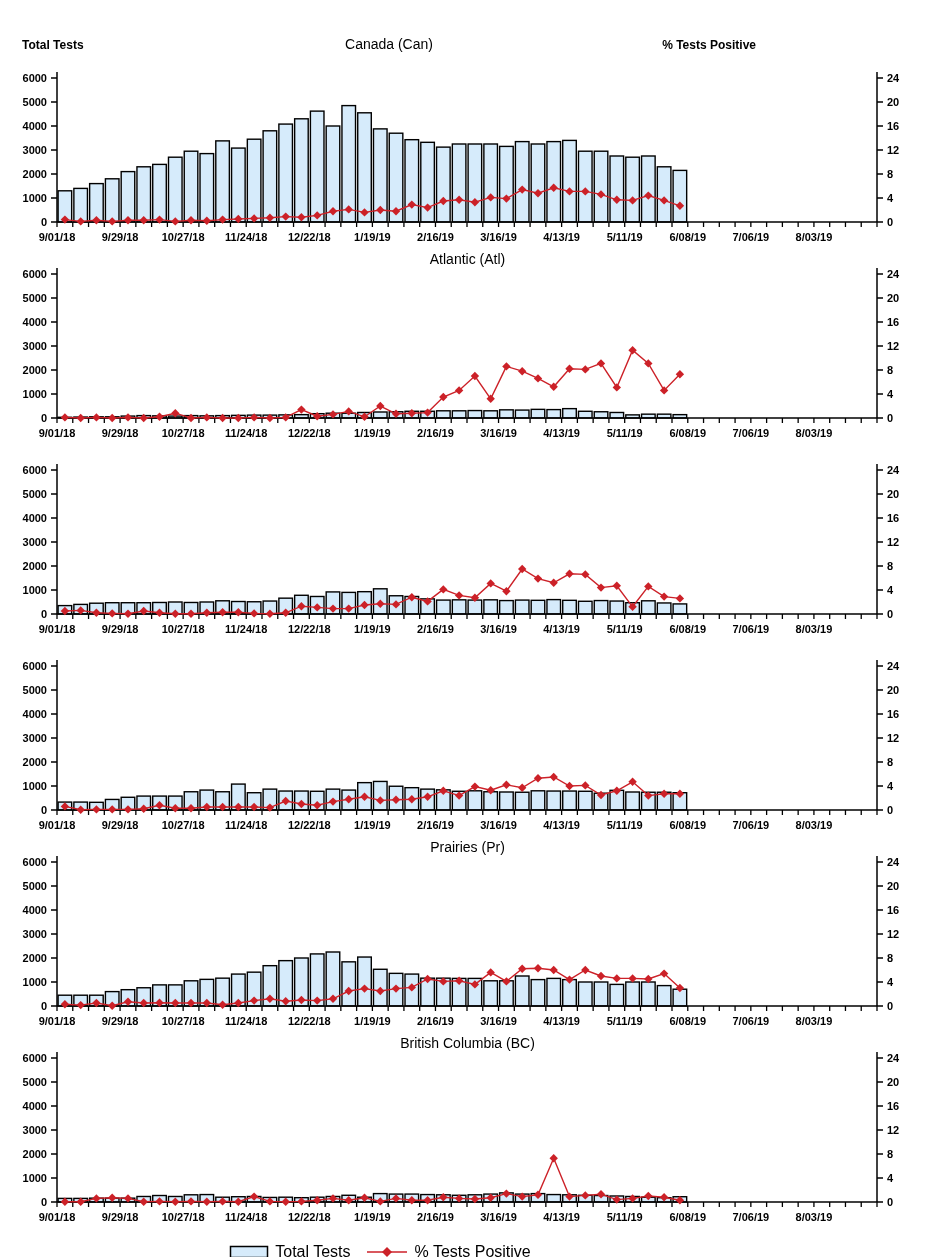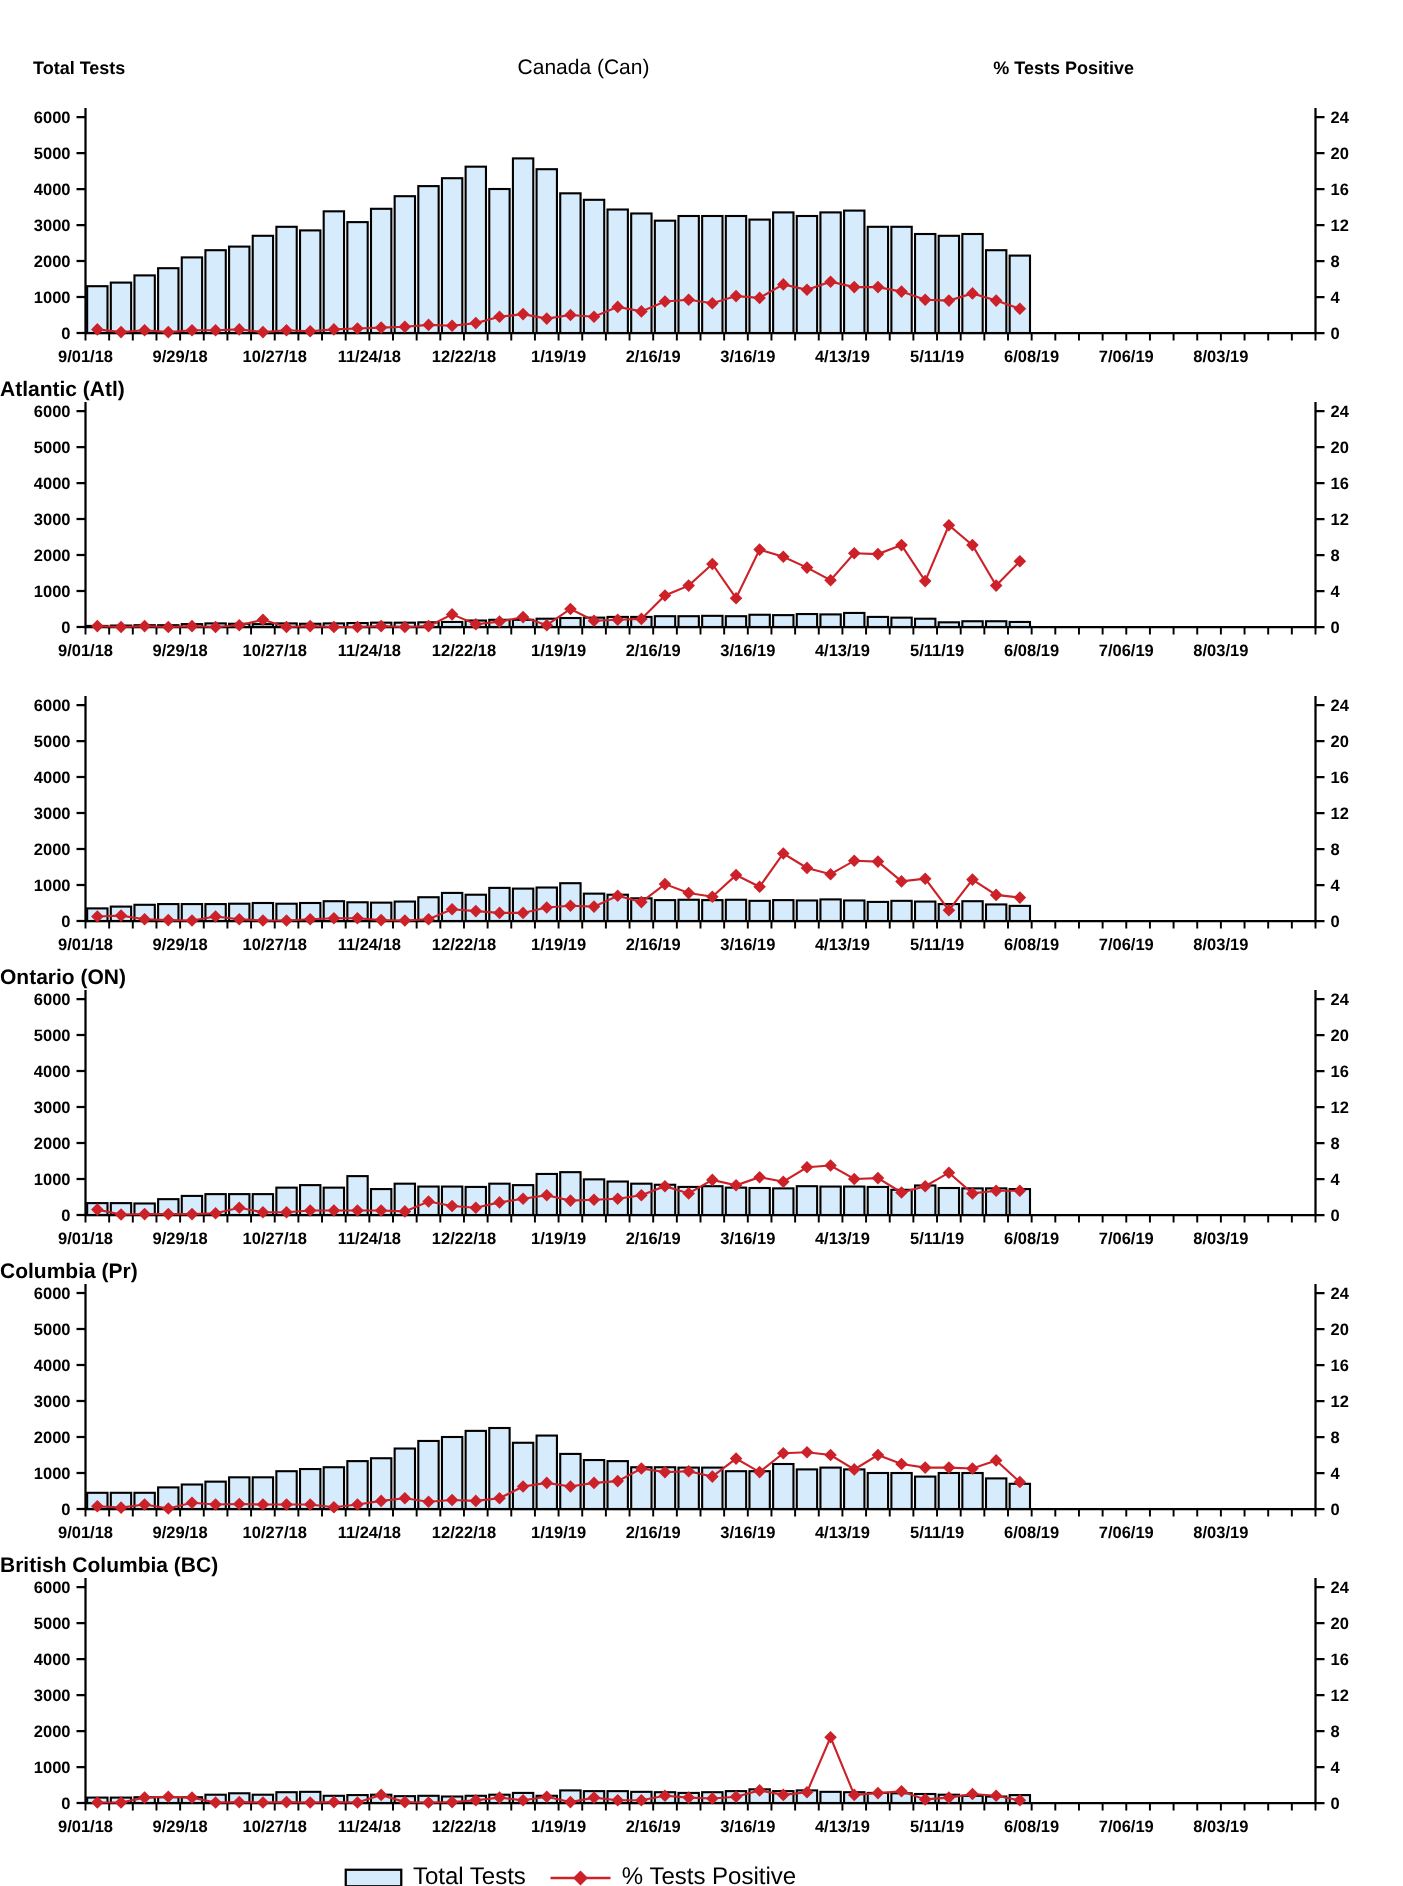--- a/index.html
+++ b/index.html
@@ -1,20 +1,20 @@
 <!DOCTYPE html>
 <html><head>
 <meta charset="utf-8">
 <style>
   html,body{margin:0;padding:0;background:#fff;}
   body{width:935px;font-family:"Liberation Sans",sans-serif;color:#000;}
   .page{width:760px;margin-top:18px;}
   .panel{position:relative;width:935px;height:196px;}
-  .panel-title{position:absolute;top:3px;left:0;right:0;
-    font-weight:bold;font-size:14px;letter-spacing:0px;pointer-events:none;}
+  .panel-title{position:absolute;top:3px;left:0;right:0;text-align:center;
+    font-weight:normal;font-size:14px;letter-spacing:0px;pointer-events:none;}
   .top-header{display:flex;justify-content:space-between;align-items:flex-end;
     height:34px;padding:6px 4px 0 22px;box-sizing:border-box;}
   .top-header .axis-title{font-weight:bold;font-size:12px;flex:1;}
   .top-header .axis-title.right{text-align:right;}
   .top-header .main-title{font-weight:normal;font-size:14px;text-align:center;flex:1.2;}
   svg.chart{display:block;}
   svg.chart text{font-family:"Liberation Sans",sans-serif;font-weight:bold;
     font-size:11px;fill:#000;}
   .legend{display:flex;justify-content:center;align-items:center;gap:14px;
     height:44px;padding-top:2px;}
@@ -576,21 +576,20 @@
         <path d="M 601.0 139.4 L 605.2 143.6 L 601.0 147.8 L 596.8 143.6 Z" fill="#CC2128"></path>
         <path d="M 616.8 137.6 L 621.0 141.8 L 616.8 146.0 L 612.6 141.8 Z" fill="#CC2128"></path>
         <path d="M 632.6 158.6 L 636.8 162.8 L 632.6 167.0 L 628.4 162.8 Z" fill="#CC2128"></path>
         <path d="M 648.3 138.2 L 652.5 142.4 L 648.3 146.6 L 644.1 142.4 Z" fill="#CC2128"></path>
         <path d="M 664.1 148.4 L 668.3 152.6 L 664.1 156.8 L 659.9 152.6 Z" fill="#CC2128"></path>
         <path d="M 679.9 150.2 L 684.1 154.4 L 679.9 158.6 L 675.7 154.4 Z" fill="#CC2128"></path>
       </svg>
   </div>
 
   <div class="panel">
-    <div class="panel-title">Ontario (ON)</div>
     <svg class="chart" width="935" height="196" viewBox="0 0 935 196">
         <rect x="58.10" y="162.08" width="13.57" height="7.92" fill="#D6EBFB" stroke="#000000" stroke-width="1.4"></rect>
         <rect x="73.87" y="162.08" width="13.57" height="7.92" fill="#D6EBFB" stroke="#000000" stroke-width="1.4"></rect>
         <rect x="89.64" y="162.32" width="13.57" height="7.68" fill="#D6EBFB" stroke="#000000" stroke-width="1.4"></rect>
         <rect x="105.41" y="159.44" width="13.57" height="10.56" fill="#D6EBFB" stroke="#000000" stroke-width="1.4"></rect>
         <rect x="121.18" y="157.28" width="13.57" height="12.72" fill="#D6EBFB" stroke="#000000" stroke-width="1.4"></rect>
         <rect x="136.95" y="156.08" width="13.57" height="13.92" fill="#D6EBFB" stroke="#000000" stroke-width="1.4"></rect>
         <rect x="152.72" y="156.08" width="13.57" height="13.92" fill="#D6EBFB" stroke="#000000" stroke-width="1.4"></rect>
         <rect x="168.48" y="156.08" width="13.57" height="13.92" fill="#D6EBFB" stroke="#000000" stroke-width="1.4"></rect>
         <rect x="184.25" y="151.76" width="13.57" height="18.24" fill="#D6EBFB" stroke="#000000" stroke-width="1.4"></rect>
@@ -760,21 +759,21 @@
         <path d="M 601.0 150.8 L 605.2 155.0 L 601.0 159.2 L 596.8 155.0 Z" fill="#CC2128"></path>
         <path d="M 616.8 146.6 L 621.0 150.8 L 616.8 155.0 L 612.6 150.8 Z" fill="#CC2128"></path>
         <path d="M 632.6 137.6 L 636.8 141.8 L 632.6 146.0 L 628.4 141.8 Z" fill="#CC2128"></path>
         <path d="M 648.3 151.4 L 652.5 155.6 L 648.3 159.8 L 644.1 155.6 Z" fill="#CC2128"></path>
         <path d="M 664.1 149.6 L 668.3 153.8 L 664.1 158.0 L 659.9 153.8 Z" fill="#CC2128"></path>
         <path d="M 679.9 149.6 L 684.1 153.8 L 679.9 158.0 L 675.7 153.8 Z" fill="#CC2128"></path>
       </svg>
   </div>
 
   <div class="panel">
-    <div class="panel-title">Columbia (Pr)</div>
+    <div class="panel-title">Prairies (Pr)</div>
     <svg class="chart" width="935" height="196" viewBox="0 0 935 196">
         <rect x="58.10" y="159.20" width="13.57" height="10.80" fill="#D6EBFB" stroke="#000000" stroke-width="1.4"></rect>
         <rect x="73.87" y="159.20" width="13.57" height="10.80" fill="#D6EBFB" stroke="#000000" stroke-width="1.4"></rect>
         <rect x="89.64" y="159.20" width="13.57" height="10.80" fill="#D6EBFB" stroke="#000000" stroke-width="1.4"></rect>
         <rect x="105.41" y="155.60" width="13.57" height="14.40" fill="#D6EBFB" stroke="#000000" stroke-width="1.4"></rect>
         <rect x="121.18" y="153.68" width="13.57" height="16.32" fill="#D6EBFB" stroke="#000000" stroke-width="1.4"></rect>
         <rect x="136.95" y="151.76" width="13.57" height="18.24" fill="#D6EBFB" stroke="#000000" stroke-width="1.4"></rect>
         <rect x="152.72" y="148.88" width="13.57" height="21.12" fill="#D6EBFB" stroke="#000000" stroke-width="1.4"></rect>
         <rect x="168.48" y="148.88" width="13.57" height="21.12" fill="#D6EBFB" stroke="#000000" stroke-width="1.4"></rect>
         <rect x="184.25" y="144.80" width="13.57" height="25.20" fill="#D6EBFB" stroke="#000000" stroke-width="1.4"></rect>

